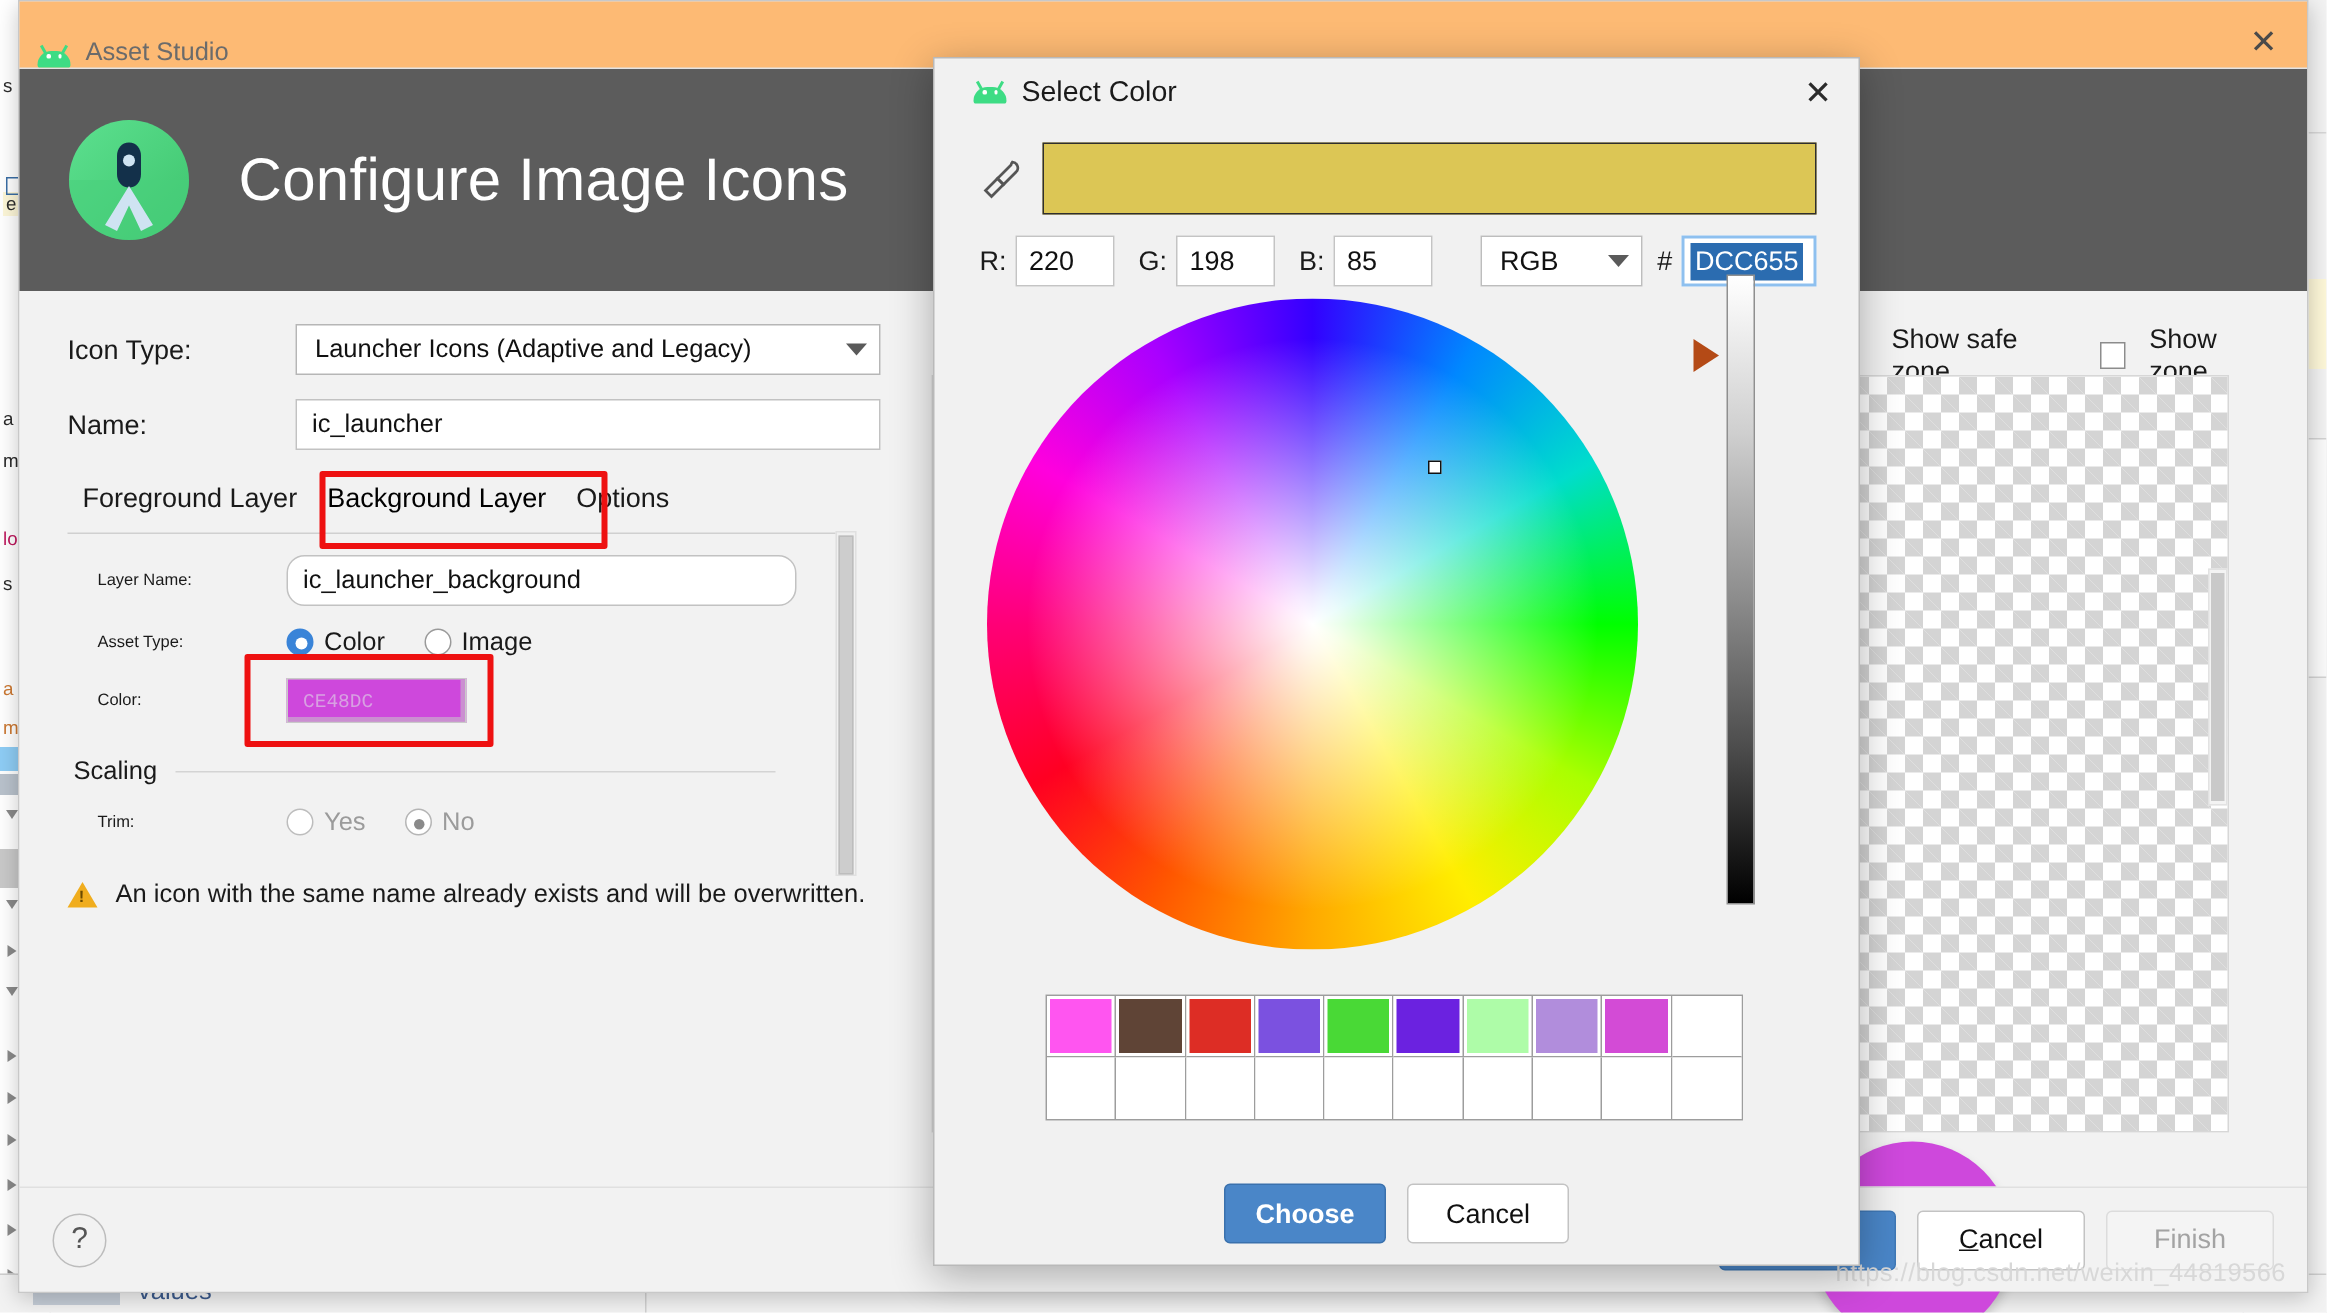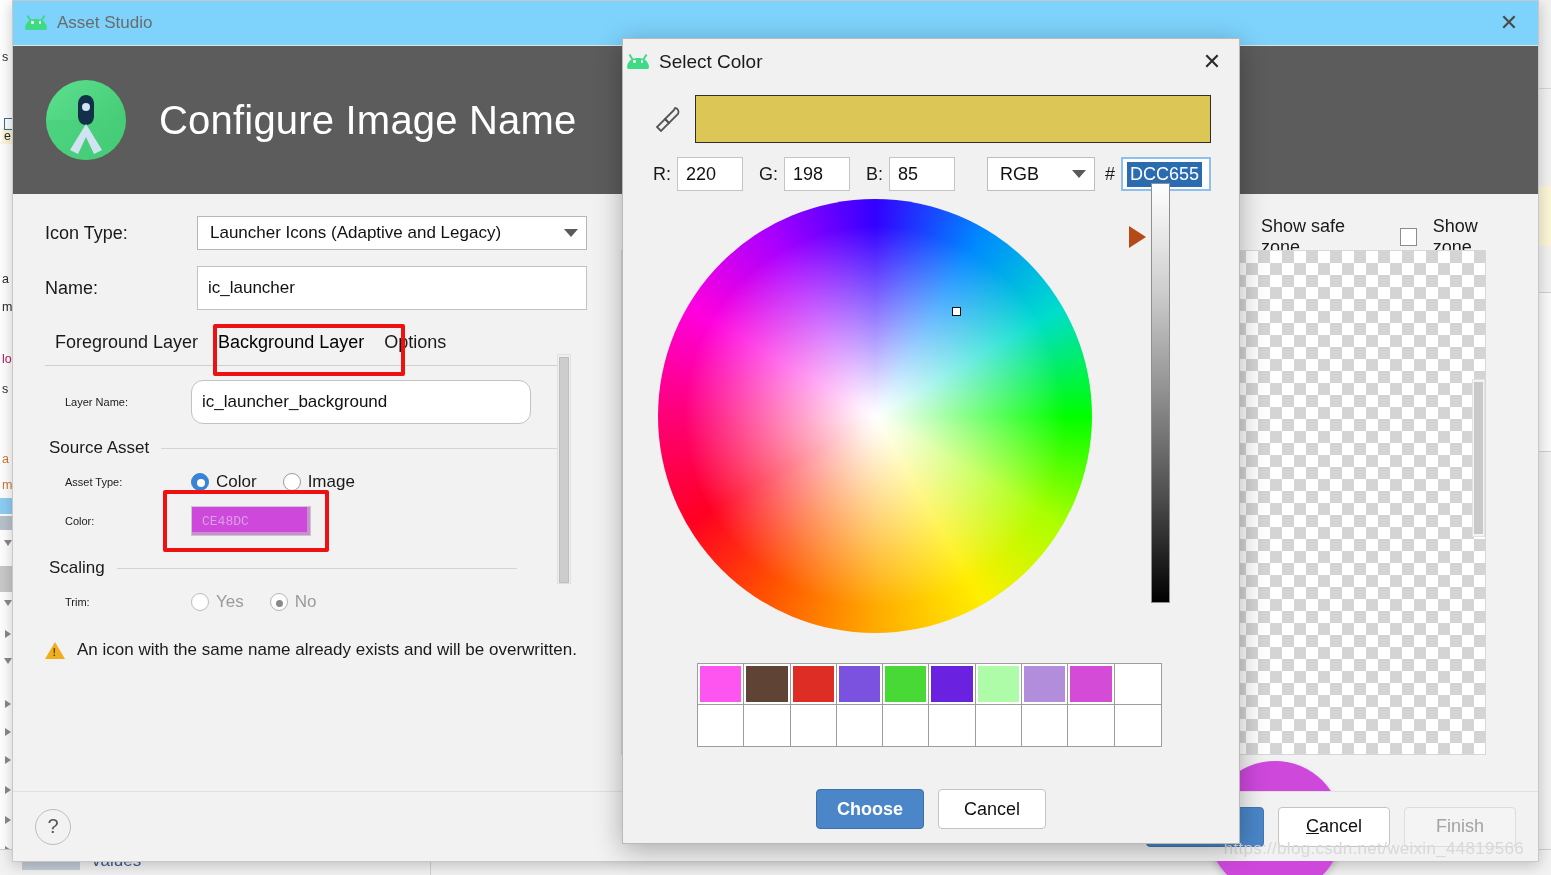--- a/index.html
+++ b/index.html
@@ -38,22 +38,22 @@
   }
 
   
   .as-window {
     position: absolute; left: 12px; top: 0px; width: 1527px; height: 862px;
     background: #f2f2f2; border: 1px solid #c8c8c8;
     box-shadow: 0 3px 14px rgba(0,0,0,.22);
     display: flex; flex-direction: column;
   }
   .as-titlebar {
-    height: 45px; background: #7dd3fc; border-bottom: 1px solid #e3e3e3;
-    display: flex; align-items: center; padding: 0 12px; flex: none;
+    height: 45px; background: #fdba74; border-bottom: 1px solid #e3e3e3;
+    display: flex; align-items: flex-end; padding: 0 12px; flex: none;
   }
   .as-title-text { font-size: 17px; color: #6b6b6b; margin-left: 10px; }
   .as-close {
     margin-left: auto; width: 34px; height: 34px; display: flex;
     align-items: center; justify-content: center; color: #4a4a4a; font-size: 22px;
     line-height: 1; cursor: pointer;
   }
   .as-header {
     height: 148px; background: #5c5c5c; display: flex; align-items: center;
     padding-left: 30px; flex: none;
@@ -69,21 +69,21 @@
   .flabel { font-size: 18px; color: #1a1a1a; width: 152px; flex: none; }
   .combo {
     width: 390px; height: 34px; background: #fff; border: 1px solid #b6b6b6;
     display: flex; align-items: center; padding: 0 8px 0 12px; font-size: 17px; color: #111;
   }
   .combo .caret {
     margin-left: auto; width: 0; height: 0;
     border-left: 7px solid transparent; border-right: 7px solid transparent; border-top: 8px solid #5a5a5a;
   }
   .tinput {
-    width: 390px; height: 44px; background: #fff; border: 1px solid #c2c2c2;
+    width: 390px; height: 34px; background: #fff; border: 1px solid #c2c2c2;
     padding: 0 10px; font-size: 17px; color: #111; outline: none;
     font-family: "Liberation Sans", sans-serif;
   }
   .tabs { display: flex; align-items: flex-end; gap: 0; margin: 14px 0 0 0; position: relative; }
   .tab { font-size: 18px; color: #1a1a1a; padding: 6px 10px; cursor: pointer; }
   .tab.active { color: #000; }
   .tabs-rule { height: 1px; background: #d0d0d0; margin: 6px 0 14px 0; width: 520px; }
   .hl-box {
     position: absolute; border: 4px solid #ee1111; pointer-events: none; border-radius: 2px;
   }
@@ -160,21 +160,21 @@
   .watermark {
     position: absolute; right: 14px; bottom: 2px; font-size: 17px; color: #d8d8d8; letter-spacing: .3px;
   }
 
   
   .sc-dialog {
     position: absolute; left: 622px; top: 38px; width: 618px; height: 806px;
     background: #f1f1f1; border: 1px solid #b9b9b9; box-shadow: 0 6px 26px rgba(0,0,0,.30);
     display: flex; flex-direction: column; z-index: 40;
   }
-  .sc-title { height: 46px; display: flex; align-items: center; padding: 0 10px 0 4px; flex: none; }
+  .sc-title { height: 46px; display: flex; align-items: center; padding: 0 10px 0 26px; flex: none; }
   .sc-title-text { font-size: 19px; color: #1a1a1a; margin-left: 10px; }
   .sc-close { margin-left: auto; width: 34px; height: 34px; display: flex; align-items: center; justify-content: center; font-size: 22px; color: #2b2b2b; cursor: pointer; }
   .sc-top { display: flex; align-items: center; padding: 10px 28px 0 32px; gap: 14px; }
   .preview-bar { flex: 1; height: 48px; background: #DCC655; border: 1px solid #2e2e2e; }
   .sc-fields { display: flex; align-items: center; padding: 14px 28px 0 30px; gap: 0; }
   .fl { font-size: 18px; color: #1a1a1a; margin-right: 6px; }
   .numbox {
     width: 66px; height: 34px; border: 1px solid #c4c4c4; background: #fff;
     font-size: 18px; color: #111; padding: 0 8px; outline: none; margin-right: 16px;
     font-family: "Liberation Sans", sans-serif;
@@ -302,21 +302,21 @@
             <stop offset="0%" stop-color="#5ce08f"></stop>
               <stop offset="100%" stop-color="#3ec46d"></stop>
           </linearGradient>
         </defs>
         <circle cx="43" cy="43" r="40" fill="url(#asg)"></circle>
         <path d="M3 43 A40 40 0 0 0 83 43 Z" fill="#49cf7c" opacity=".55"></path>
         <path d="M43 18 c5 0 8 4 8 9 v12 c0 5 -3 9 -8 9 s-8 -4 -8 -9 v-12 c0 -5 3 -9 8 -9 z" fill="#13304a"></path>
         <circle cx="43" cy="30" r="4" fill="#cfe3f2"></circle>
         <path d="M43 47 L27 73 l8 4 L43 60 L51 77 l8 -4 Z" fill="#cfe3f2"></path>
       </svg>
-      <div class="as-header-title">Configure Image Name</div>
+      <div class="as-header-title">Configure Image Icons</div>
     </div>
 
     <div class="as-body">
 
       <div class="form-pane">
         <div class="frow">
           <div class="flabel">Icon Type:</div>
           <div class="combo">
             <span>Launcher Icons (Adaptive and Legacy)</span>
             <span class="caret"></span>
@@ -336,24 +336,20 @@
           </div>
           <div class="hl-box" style="left:168px; top:-2px; width:192px; height:52px;"></div>
         </div>
         <div class="tabs-rule"></div>
 
         <div class="sub-row">
           <div class="sub-label">Layer Name:</div>
           <input class="tinput" style="width: 340px; border-radius: 12px;" value="ic_launcher_background">
         </div>
 
-        <div class="group-title">
-          <span>Source Asset</span>
-          <span class="line"></span>
-        </div>
 
         <div class="sub-row">
           <div class="sub-label">Asset Type:</div>
           <label class="radio on">
             <span class="dot"></span>
             <span>Color</span>
           </label>
           <label class="radio">
             <span class="dot"></span>
             <span>Image</span>

